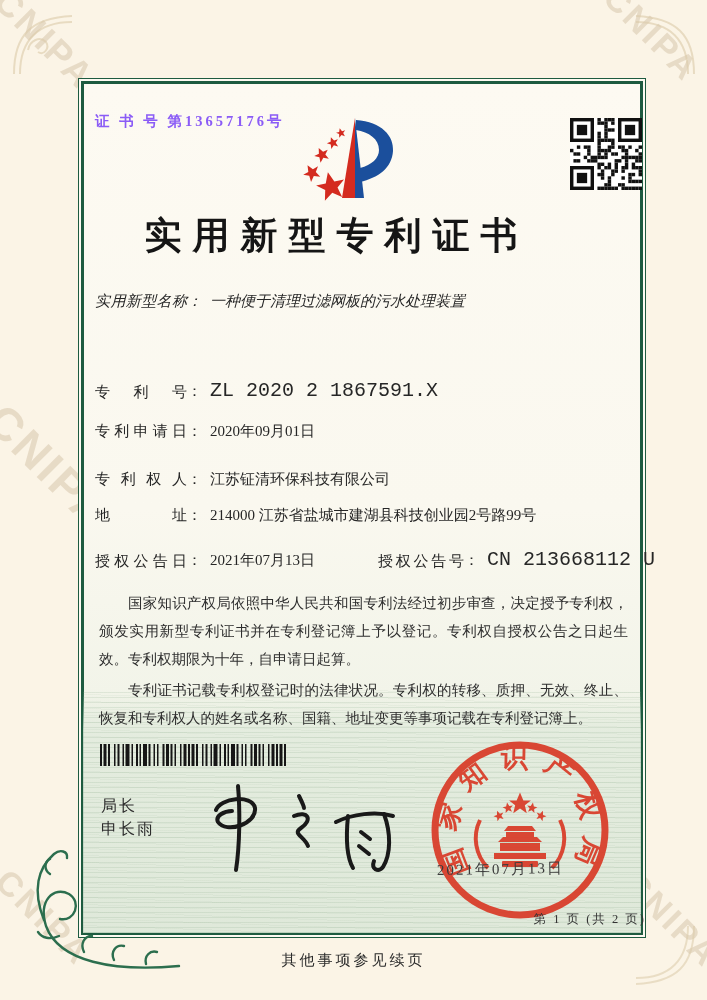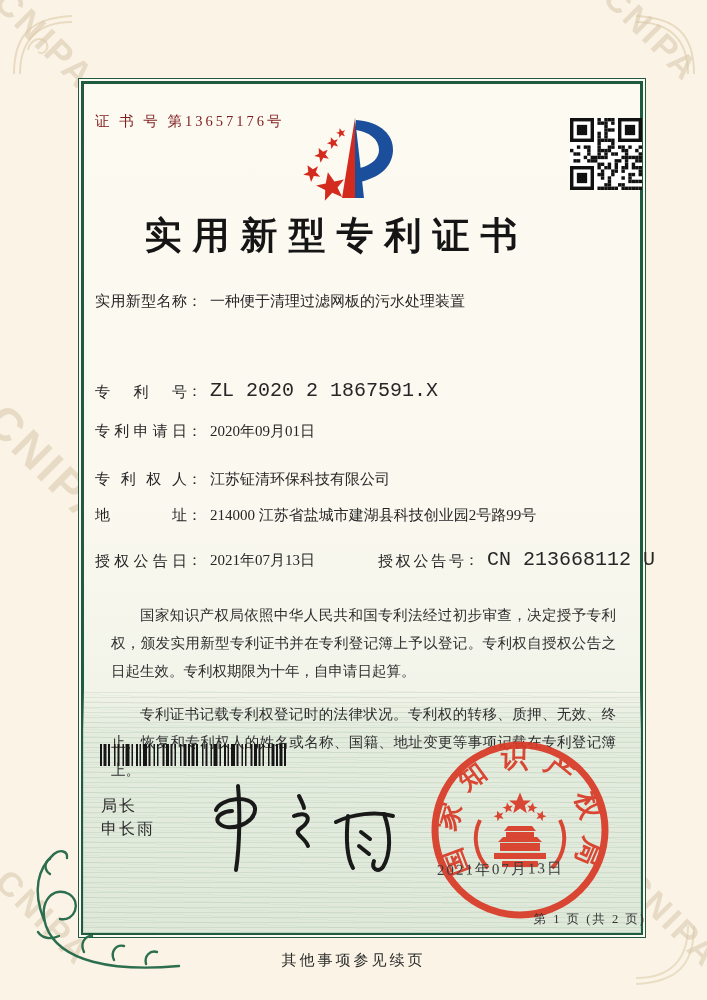--- a/index.html
+++ b/index.html
@@ -12,32 +12,32 @@
   .frame{position:absolute;left:78px;top:78px;width:568px;height:860px;
          border:1px solid #1e5b40;padding:2px;box-sizing:border-box;background:#fdfaf2;}
   .frame-inner{width:100%;height:100%;border:3px solid #1e5b40;box-sizing:border-box;
          background:linear-gradient(180deg,#fdfaf2 0%,#faf8ef 50%,#f2f4e9 72%,#e9efe1 100%);}
   
   .wave-layer{position:absolute;left:83px;top:690px;width:558px;height:243px;
       background:
         repeating-linear-gradient(0deg, rgba(120,158,122,0.16) 0px, rgba(120,158,122,0.16) 1px, transparent 1px, transparent 5px),
         repeating-linear-gradient(2deg, rgba(130,165,130,0.07) 0px, rgba(130,165,130,0.07) 1px, transparent 1px, transparent 7px),
         linear-gradient(180deg, rgba(228,237,223,0) 0px, rgba(226,235,221,0.85) 40px, rgba(222,232,217,0.9) 100%);}
-  .cert-no{position:absolute;left:95px;top:112px;font-size:14.5px;letter-spacing:3px;color:#7f1d1d;}
+  .cert-no{position:absolute;left:95px;top:112px;font-size:14.5px;letter-spacing:3px;color:#8b5cf6;font-weight:bold;}
   .title{position:absolute;left:78px;top:211px;width:517px;text-align:center;
          font-size:37px;font-weight:bold;letter-spacing:11px;color:#151515;}
   .frow{position:absolute;left:95px;width:545px;font-size:15px;color:#262626;white-space:nowrap;}
   .flabel{display:inline-block;width:92px;text-align:justify;text-align-last:justify;vertical-align:bottom;}
   .colon{display:inline-block;}
   .fvalue{margin-left:8px;}
   .fvalue.fixedw{display:inline-block;width:168px;}
   .mono{font-family:"Liberation Mono","DejaVu Sans Mono",monospace;font-size:20px;}
   .paras{position:absolute;left:95px;top:586px;width:537px;font-size:14.5px;line-height:1.92;
          text-align:justify;color:#2e2e2e;}
-  .paras p{margin:16px;text-indent:2em;}
+  .paras p{margin:4px;text-indent:2em;}
   .barcode{position:absolute;left:100px;top:744px;}
   .sig-title{position:absolute;left:101px;top:796px;font-family:Liberation Sans, sans-serif;
          font-size:16px;letter-spacing:2px;color:#2c2c2c;}
   .sig-name{position:absolute;left:101px;top:819px;font-family:"Liberation Sans","DejaVu Sans",sans-serif;
          font-size:16px;letter-spacing:2px;color:#2c2c2c;}
   .signature{position:absolute;left:196px;top:778px;}
   .seal{position:absolute;left:426px;top:736px;}
   .seal-date{position:absolute;left:437px;top:860px;font-size:15px;letter-spacing:2px;color:#3b3b3b;
          transform:rotate(-1deg);z-index:5;}
   .page-num{position:absolute;left:78px;top:911px;width:568px;text-align:right;font-size:12.5px;
@@ -234,21 +234,21 @@
         <rect x="51.42857142857143" y="3.4285714285714284" width="17.142857142857142" height="17.142857142857142" fill="#fff"></rect>
         <rect x="54.857142857142854" y="6.857142857142857" width="10.285714285714285" height="10.285714285714285"></rect>
         <rect x="0" y="48" width="24" height="24"></rect>
         <rect x="3.4285714285714284" y="51.42857142857143" width="17.142857142857142" height="17.142857142857142" fill="#fff"></rect>
         <rect x="6.857142857142857" y="54.857142857142854" width="10.285714285714285" height="10.285714285714285"></rect>
       </g>
   </svg>
 
   <div class="title">实用新型专利证书</div>
 
-  <div class="frow" style="top:292px;">
+  <div class="frow" style="top:292px;font-style:italic;">
     <span class="flabel">实用新型名称</span><span class="colon">：</span><span class="fvalue">一种便于清理过滤网板的污水处理装置</span>
   </div>
   <div class="frow" style="top:379px;">
     <span class="flabel">专利号</span><span class="colon">：</span><span class="fvalue mono">ZL 2020 2 1867591.X</span>
   </div>
   <div class="frow" style="top:422px;">
     <span class="flabel">专利申请日</span><span class="colon">：</span><span class="fvalue">2020年09月01日</span>
   </div>
   <div class="frow" style="top:470px;">
     <span class="flabel">专利权人</span><span class="colon">：</span><span class="fvalue">江苏钲清环保科技有限公司</span>

